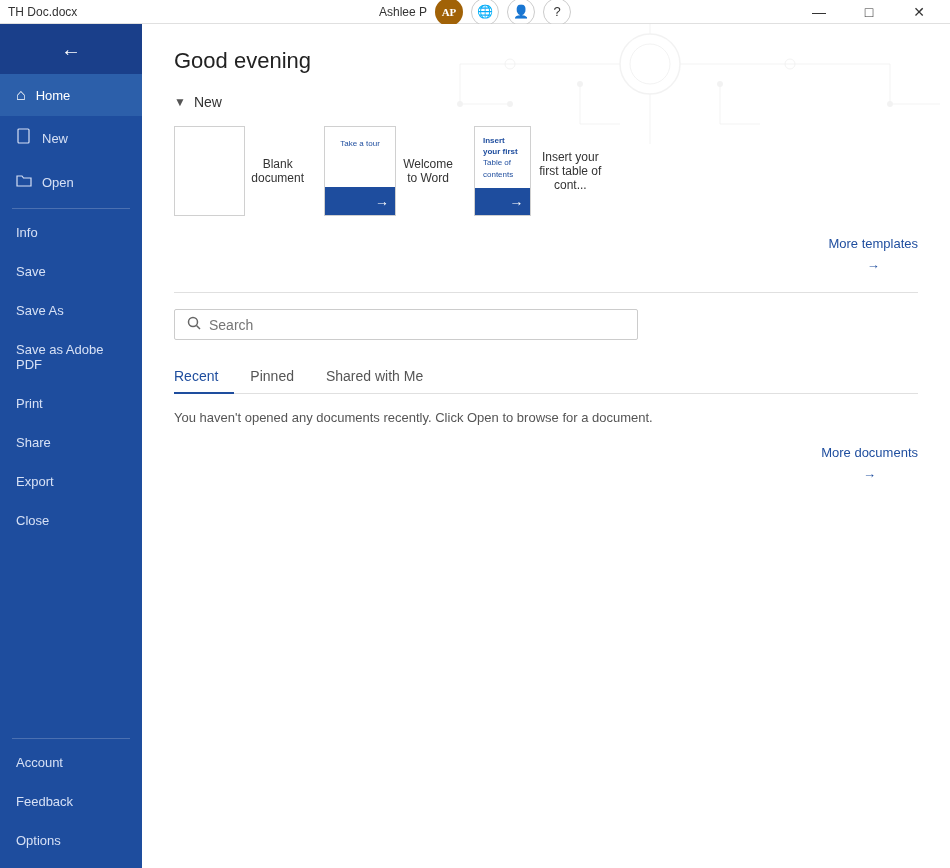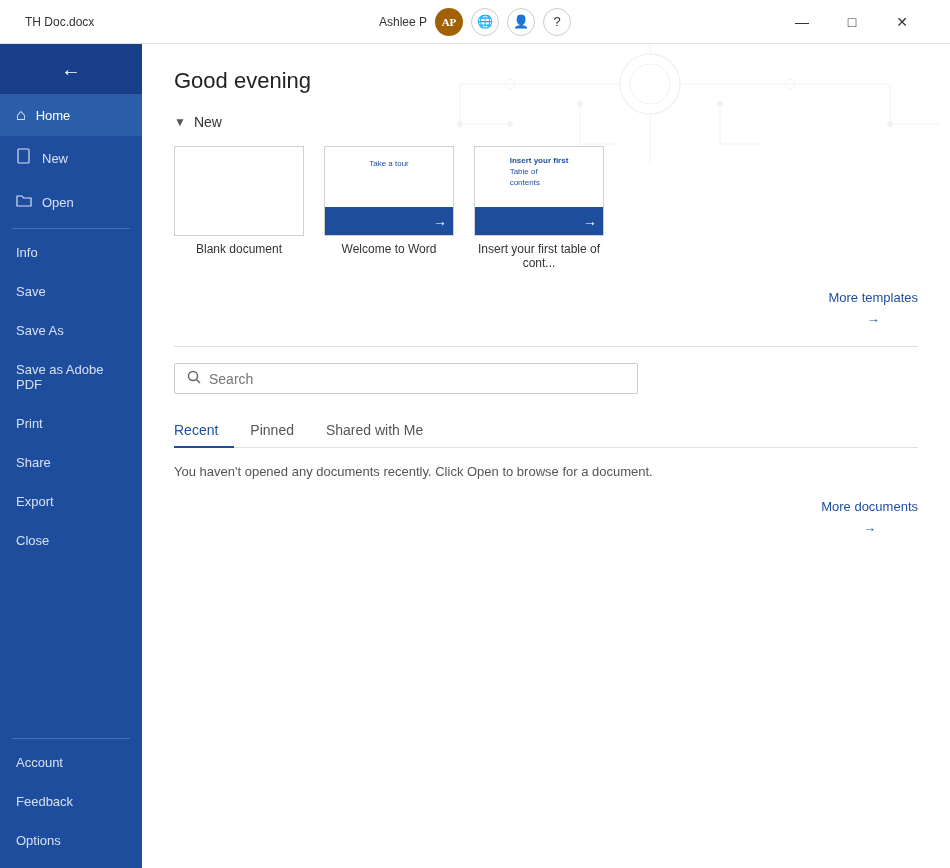--- a/index.html
+++ b/index.html
@@ -1,25 +1,25 @@
 <!DOCTYPE html>
 <html><head>
   <meta charset="utf-8">
   <style>
     * { box-sizing: border-box; margin: 0; padding: 0; }
     body { font-family: 'Segoe UI', Arial, sans-serif; width: 950px; height: 868px; overflow: hidden; display: flex; flex-direction: column; background: #fff; }
 
     
     .title-bar {
-      height: 44px;
+      height: 24px;
       background: #fff;
       display: flex;
       align-items: center;
       justify-content: space-between;
-      padding: 0 25px;
+      padding: 0 8px;
       border-bottom: 1px solid #e0e0e0;
       flex-shrink: 0;
     }
     .title-bar-left { display: flex; align-items: center; gap: 8px; font-size: 12px; color: #333; }
     .title-bar-center { font-size: 12px; color: #333; position: absolute; left: 50%; transform: translateX(-50%); display: flex; align-items: center; gap: 8px; }
     .title-bar-right { display: flex; align-items: center; gap: 4px; }
     .title-bar-btn { width: 46px; height: 36px; border: none; background: transparent; cursor: pointer; font-size: 14px; color: #333; display: flex; align-items: center; justify-content: center; }
     .user-avatar { width: 28px; height: 28px; border-radius: 50%; background: #a16207; color: #fff; font-size: 11px; display: flex; align-items: center; justify-content: center; font-weight: 600; font-family: Liberation Serif, serif; }
     .title-bar-icon { width: 28px; height: 28px; border-radius: 50%; border: 1px solid #ccc; display: flex; align-items: center; justify-content: center; font-size: 13px; cursor: pointer; color: #555; }
 
@@ -91,21 +91,20 @@
 
     .templates-row {
       display: flex;
       gap: 20px;
       margin-bottom: 16px;
     }
     .template-card {
       width: 130px;
       cursor: pointer;
       display: flex;
-      flex-direction: column;
       align-items: center;
       gap: 6px;
     }
     .template-thumb {
       width: 130px;
       height: 90px;
       border: 1px solid #d0d0d0;
       background: #fff;
       display: flex;
       align-items: center;

